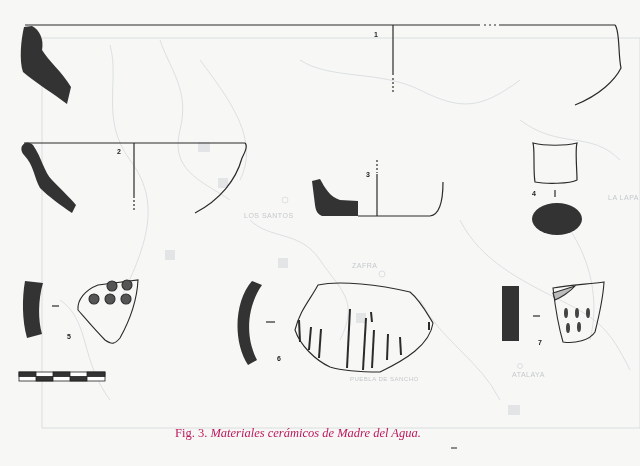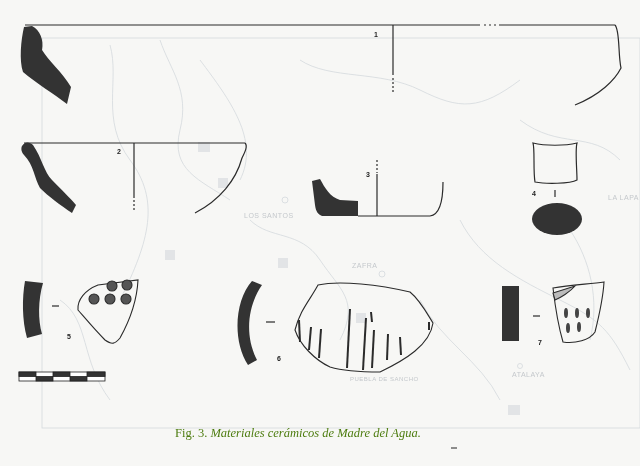--- a/index.html
+++ b/index.html
@@ -1,21 +1,21 @@
 <!DOCTYPE html>
 <html><head>
 <meta charset="utf-8">
 <style>
   html, body { margin: 0; padding: 0; }
   body { width: 640px; height: 466px; background: #f7f7f5; position: relative; overflow: hidden; font-family: "Liberation Serif", serif; }
   .figure { position: absolute; left: 0; top: 0; width: 640px; height: 466px; }
   .figure svg { position: absolute; left: 0; top: 0; }
   .num { position: absolute; font-family: "Liberation Sans", sans-serif; font-size: 7px; font-weight: bold; color: #222; }
   .maplabel { position: absolute; font-family: "Liberation Sans", sans-serif; font-size: 7px; color: #c4c8cc; letter-spacing: 0.5px; }
-  .caption { position: absolute; left: 175px; top: 426px; font-size: 12.5px; color: #4d7c0f; white-space: nowrap; }
+  .caption { position: absolute; left: 175px; top: 426px; font-size: 12.5px; color: #be185d; white-space: nowrap; }
   .caption .it { font-style: italic; }
 </style>
 </head>
 <body>
 
 <div class="figure">
   <svg width="640" height="466" viewBox="0 0 640 466">
 
     <g stroke="#d4d9dd" fill="none" stroke-width="0.8">
       <rect x="42" y="38" width="598" height="390"></rect>

